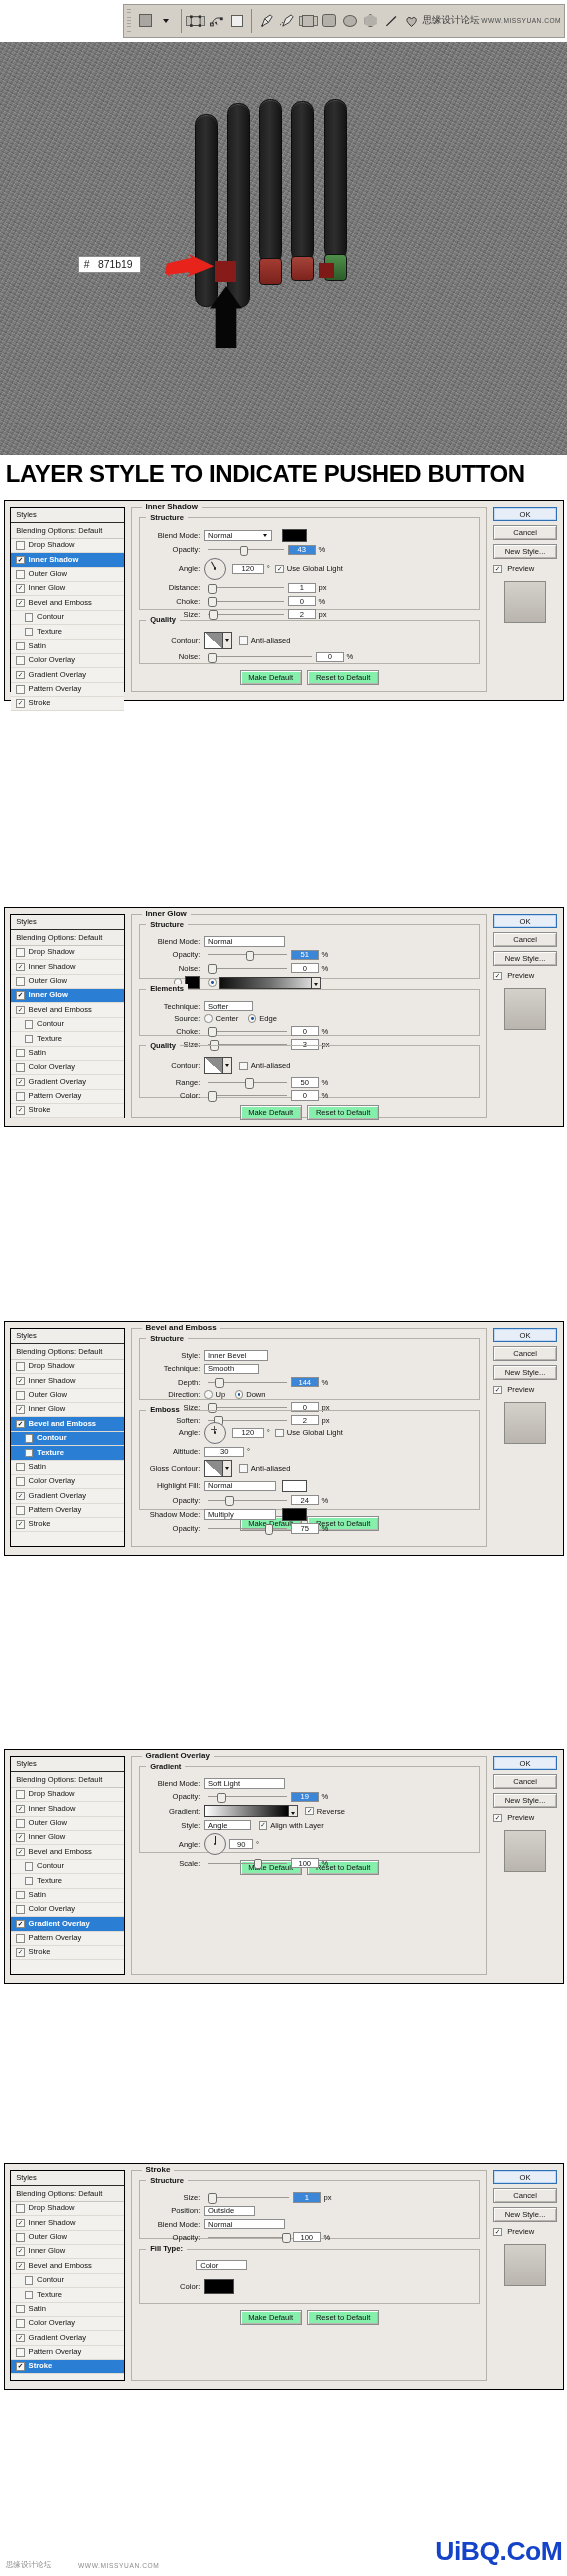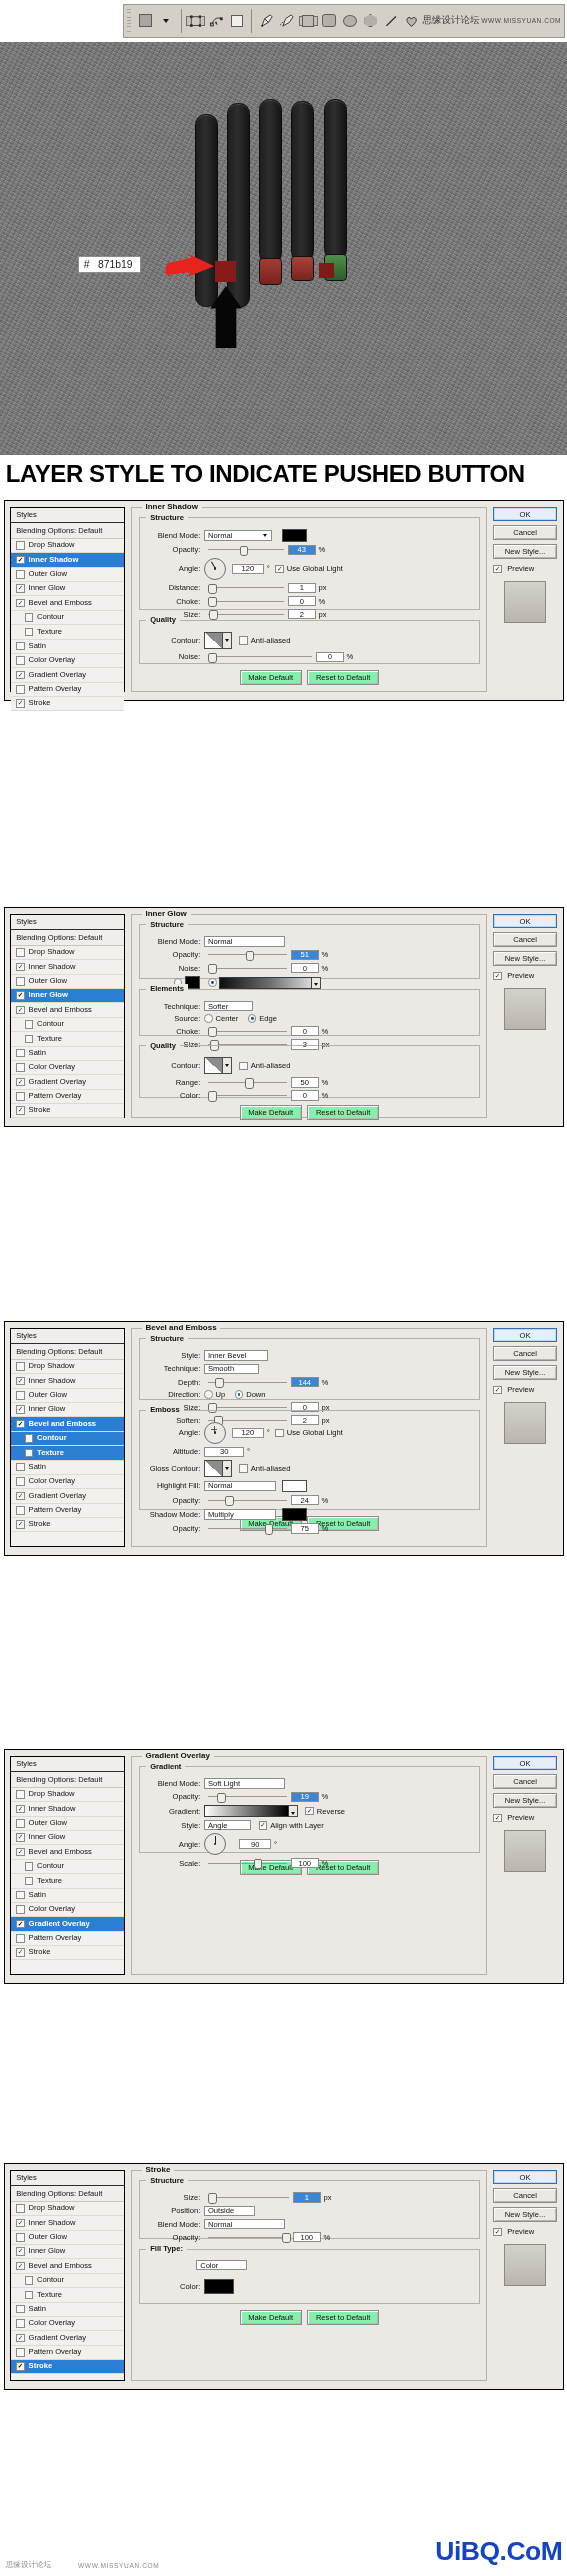--- a/index.html
+++ b/index.html
@@ -812,21 +812,21 @@
               <span class="sel" style="width:47px">Angle</span>
               <span class="ckb" style="margin-left:7.6px">✓</span>
                 <span>Align with Layer</span>
               </div>
             <div class="row">
                 <span class="lbl" style="width:53px">Angle:</span>
               <span class="dial">
                   <span class="nd" style="transform:rotate(-90deg)"></span>
                   <span class="ctr"></span>
                 </span>
-              <span class="txt" style="margin-left:13px;width:32px">90</span>
+              <span class="txt" style="margin-left:3px;width:24px">90</span>
                 <span class="unit">°</span>
               </div>
             <div class="row">
                 <span class="lbl" style="width:53px">Scale:</span>
               <span class="slider" style="max-width:79px">
                   <span class="knob" style="left:58%"></span>
                 </span>
               <span class="txt">100</span>
                 <span class="unit">%</span>
               </div>

